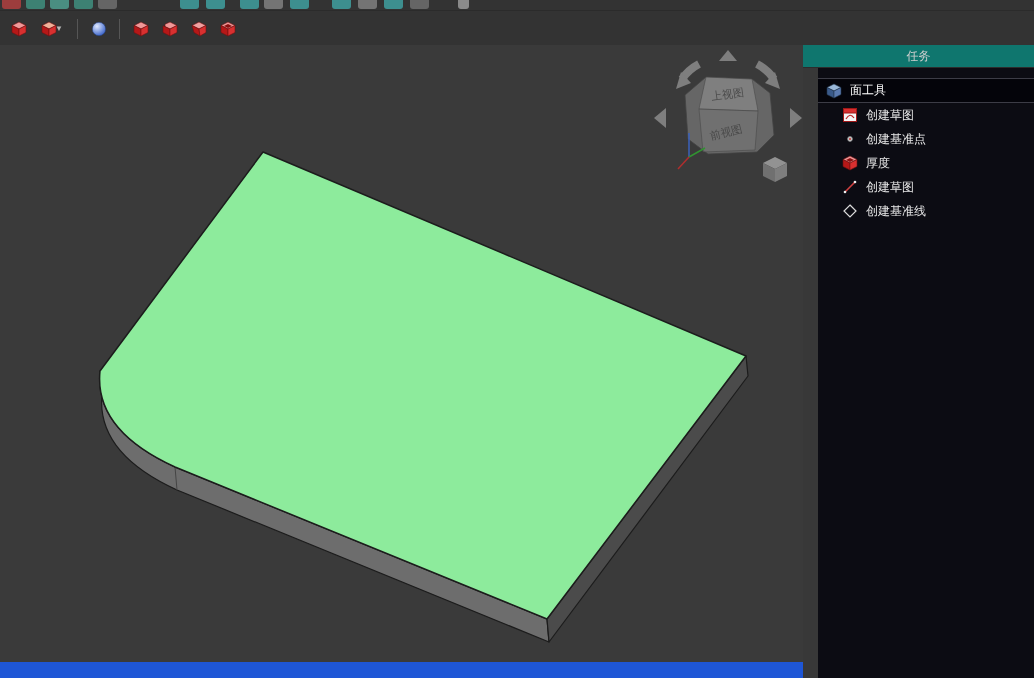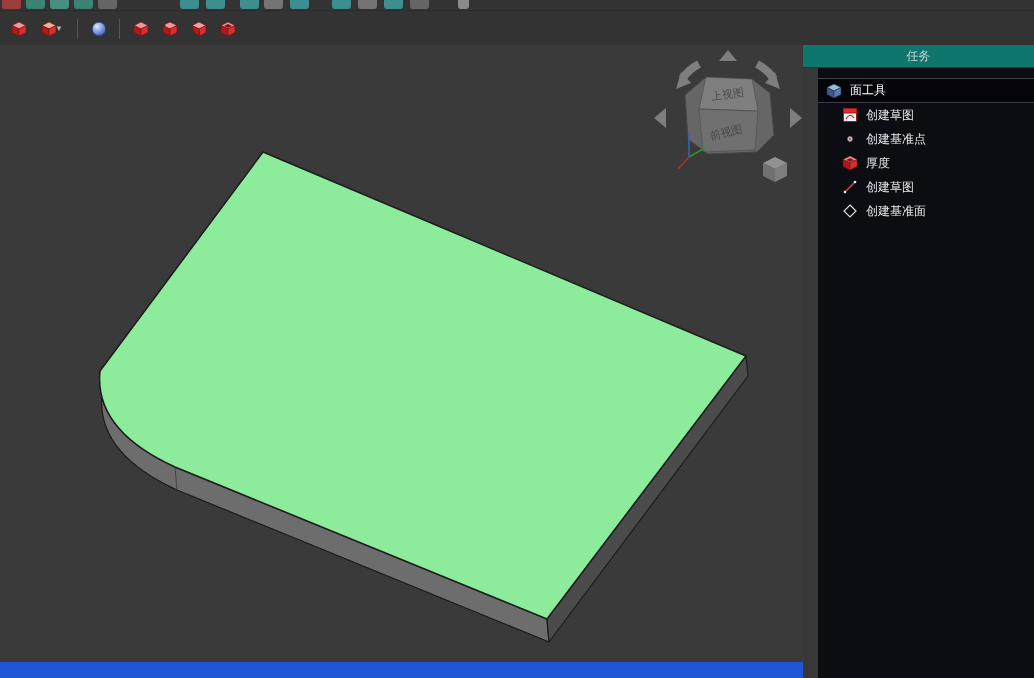--- a/index.html
+++ b/index.html
@@ -213,18 +213,18 @@
       </span>
       <span>创建草图</span>
     </div>
 
     <div class="task-item">
       <span class="icn">
         <svg viewBox="0 0 16 16">
             <polygon points="8,2 14,8 8,14 2,8" fill="none" stroke="#dcdcdc" stroke-width="1.2"></polygon>
           </svg>
       </span>
-      <span>创建基准面</span>
+      <span>创建基准线</span>
     </div>
 
 
   </div>
 </div>
 
 </body></html>

